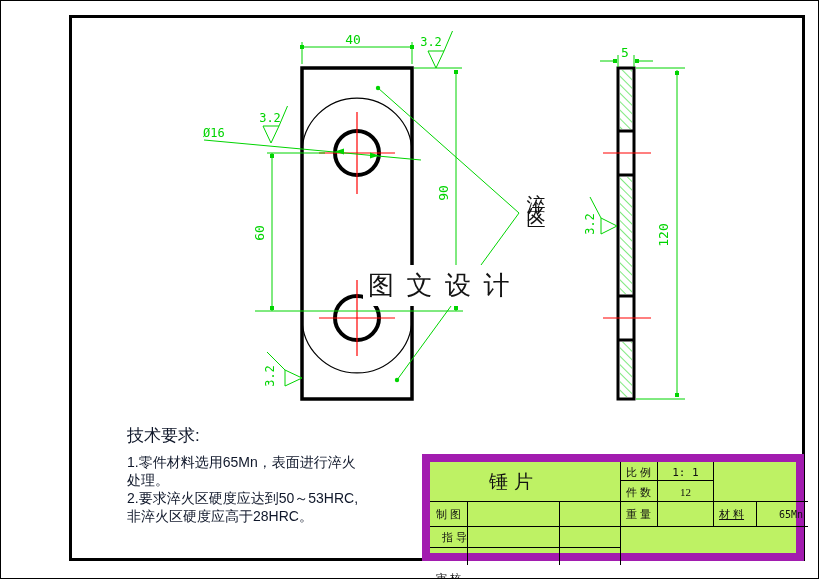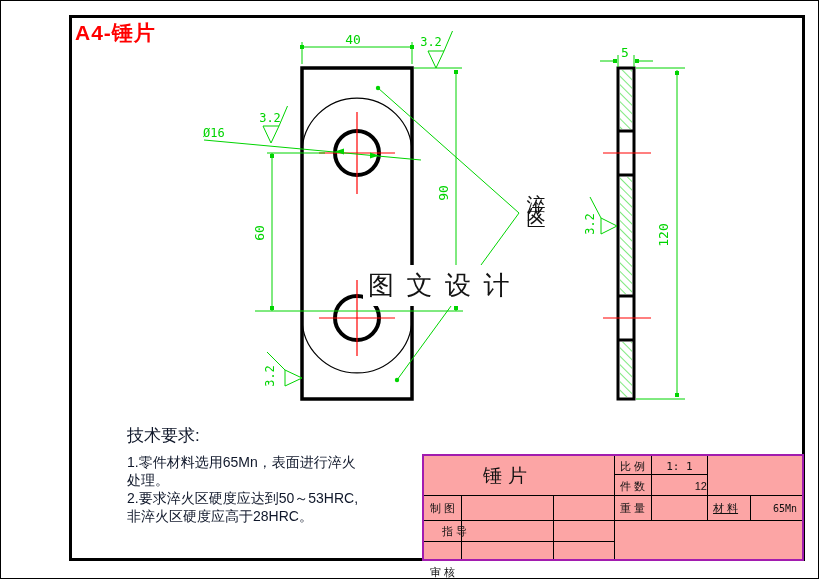--- a/index.html
+++ b/index.html
@@ -9,21 +9,21 @@
   #drawing-svg { position:absolute; left:0; top:0; }
   .dim-text { font:12px "DejaVu Sans Mono", monospace; fill:#00d400; }
   .dim-text-big { font:13px "DejaVu Sans Mono", monospace; fill:#00d400; }
   #doc-title { position:absolute; left:74px; top:18px; font-size:21px; font-weight:bold; color:#ff0000; letter-spacing:1px; }
   #quench-label { position:absolute; left:522px; top:177px; writing-mode:vertical-rl; font-size:19px; letter-spacing:9px; color:#111; }
   #watermark { position:absolute; left:329px; top:264px; font-family:"Liberation Serif", serif; font-size:26px; letter-spacing:3px; color:#141414; background:#fff; padding:3px 5px; white-space:pre;margin-left:33px; }
   #tech-req { position:absolute; left:126px; top:423px; color:#0f172a; }
   #tech-req .tr-heading { font-size:17px; margin-bottom:6px; }
   #tech-req .tr-line { font-size:14px; line-height:18px; }
   
-  #titleblock { position:absolute; left:421px; top:453px; width:382px; height:107px; border:2px solid #a21caf; background:#fca5a5; }
+  #titleblock { position:absolute; left:421px; top:453px; width:382px; height:107px; border:8px solid #a21caf; background:#bef264; }
   .tb-line { position:absolute; background:#000; }
   .tb-cell { position:absolute; font-size:11px; color:#111; white-space:nowrap; }
   .tb-center { text-align:center; }
   #tb-partname { position:absolute; left:0; top:7px; width:168px; text-align:center; font-size:19px; letter-spacing:6px; color:#111; }
 </style>
 </head>
 <body>
 
 <div id="stage">
 
@@ -126,21 +126,20 @@
     <text class="dim-text-big" transform="rotate(-90 447 192)" x="447" y="192" text-anchor="middle">90</text>
     <text class="dim-text-big" transform="rotate(-90 263 232)" x="263" y="232" text-anchor="middle">60</text>
     <text class="dim-text" transform="rotate(-90 273 375)" x="273" y="375" text-anchor="middle">3.2</text>
     <text class="dim-text-big" x="624" y="56" text-anchor="middle">5</text>
     <text class="dim-text-big" transform="rotate(-90 667 234)" x="667" y="234" text-anchor="middle">120</text>
     <text class="dim-text" transform="rotate(-90 593 223)" x="593" y="223" text-anchor="middle">3.2</text>
   </svg>
 
   <div id="frame"></div>
 
-  <div id="doc-title">A4-锤片</div>
 
   <div id="quench-label">淬火区</div>
 
   <div id="watermark">图 文 设 计</div>
 
   <div id="tech-req">
     <div class="tr-heading">技术要求:</div>
     <div class="tr-line">1.零件材料选用65Mn，表面进行淬火</div>
     <div class="tr-line">处理。</div>
     <div class="tr-line">2.要求淬火区硬度应达到50～53HRC,</div>
@@ -157,22 +156,22 @@
     <div class="tb-line" style="left:129px; top:39px; width:1px; height:64px;"></div>
     <div class="tb-line" style="left:190px; top:0; width:1px; height:103px;"></div>
     <div class="tb-line" style="left:227px; top:0; width:1px; height:64px;"></div>
     <div class="tb-line" style="left:283px; top:0; width:1px; height:64px;"></div>
     <div class="tb-line" style="left:326px; top:39px; width:1px; height:25px;"></div>
 
     <div id="tb-partname">锤片</div>
     <div class="tb-cell" style="left:196px; top:3px;">比 例</div>
     <div class="tb-cell tb-center" style="left:228px; top:4px; width:55px; font-family:'DejaVu Sans Mono',monospace;">1: 1</div>
     <div class="tb-cell" style="left:196px; top:23px;">件 数</div>
-    <div class="tb-cell tb-center" style="left:228px; top:24px; width:55px; font-family:Liberation Sans, sans-serif;text-align:right;">12</div>
+    <div class="tb-cell tb-center" style="left:228px; top:24px; width:55px; font-family:Liberation Serif, serif;">12</div>
     <div class="tb-cell" style="left:6px; top:45px;">制 图</div>
     <div class="tb-cell" style="left:196px; top:45px;">重 量</div>
     <div class="tb-cell" style="left:289px; top:45px;text-decoration:underline;">材 料</div>
     <div class="tb-cell tb-center" style="left:326px; top:47px; width:70px; font-size:10px; font-family:'DejaVu Sans Mono',monospace;">65Mn</div>
-    <div class="tb-cell" style="left:18px; top:68px;">指 导</div>
+    <div class="tb-cell" style="left:12px; top:68px;">指 导</div>
     <div class="tb-cell" style="left:6px; top:89px;margin-top:20px;">审 核</div>
   </div>
 
 </div>
 
 </body></html>

